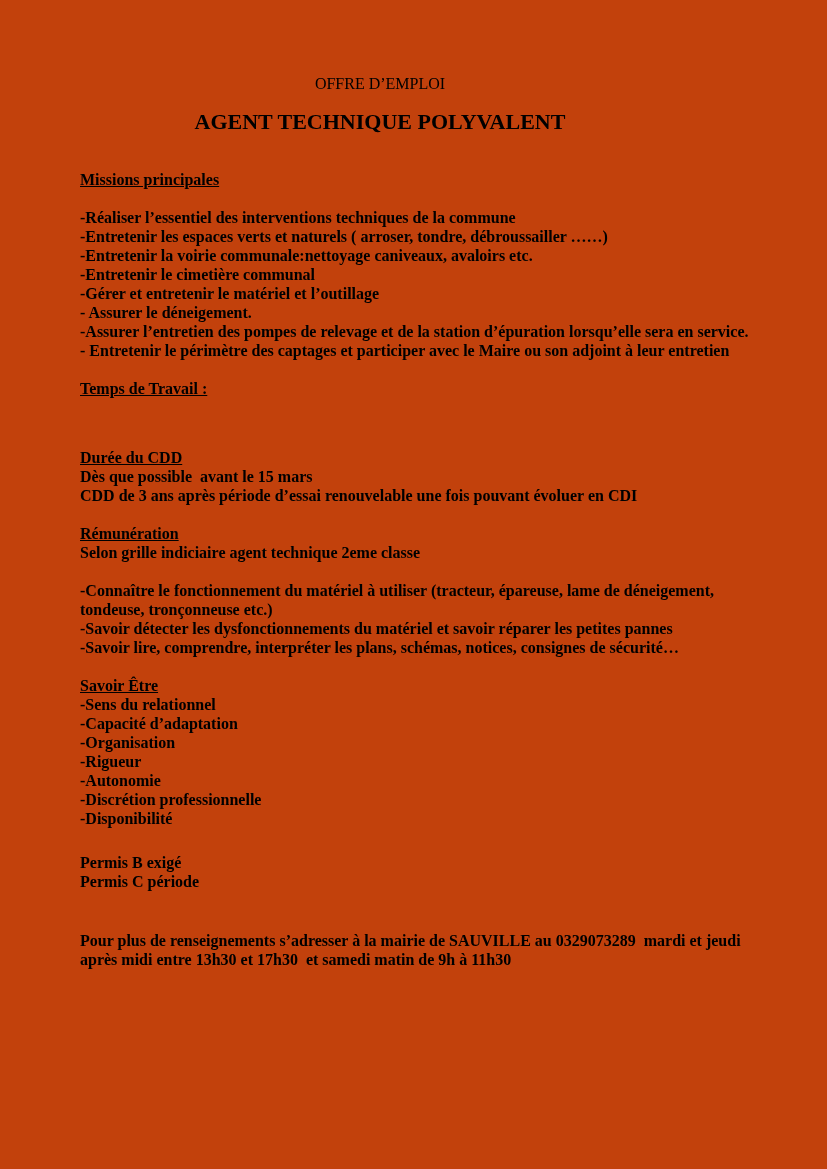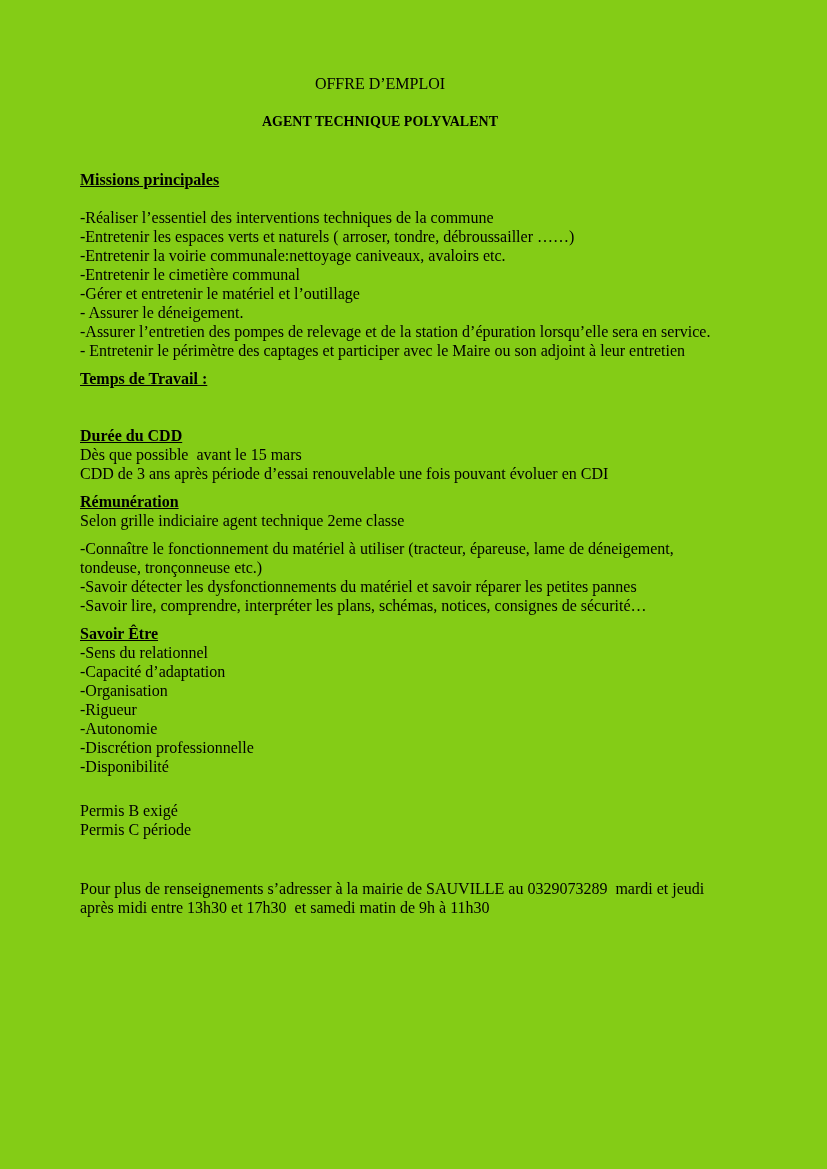--- a/index.html
+++ b/index.html
@@ -10,51 +10,52 @@
     font-family: "Liberation Serif", "DejaVu Serif", serif;
     font-size: 16px;
     line-height: 19px;
     color: #000000;
     overflow: hidden;
   }
   .page {
     width: 827px;
     height: 1169px;
     padding: 74px 42px 0 80px;
-    background: #84cc16;
+    background: #c2410c;
   }
   .title-block {
     width: 600px;
     text-align: center;
   }
   .doc-title {
     font-weight: normal;
     white-space: pre-wrap;
   }
   .doc-subtitle {
     font-weight: bold;
-    font-size: 14px;
+    font-size: 22px;
     line-height: 20px;
     margin-top: 19px;
     white-space: pre-wrap;
   }
-  .section { margin-top: 9px; }
+  .section { margin-top: 19px; }
   .section-first { margin-top: 38px; }
-  .section-extra-gap { margin-top: 38px; }
+  .section-extra-gap { margin-top: 50px; }
   .heading {
     font-size: 16px;
     font-weight: bold;
     text-decoration: underline;
     line-height: 19px;
     white-space: pre-wrap;
   }
   .heading-gap { margin-bottom: 19px; }
   .line {
     line-height: 19px;
     white-space: pre-wrap;
+    font-weight: bold;
   }
   .permis-block { margin-top: 25px; }
   .footer-block { margin-top: 40px; }
 </style>
 </head>
 <body>
 
 <div class="page">
 
   <div class="title-block">

